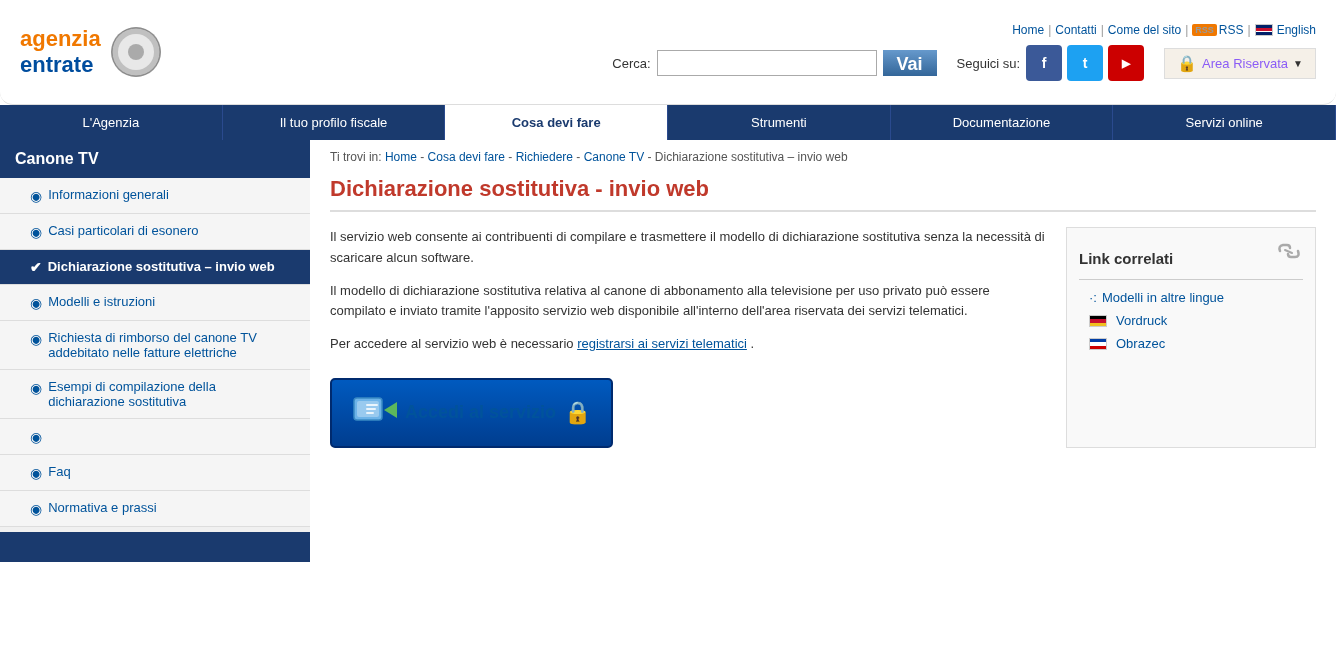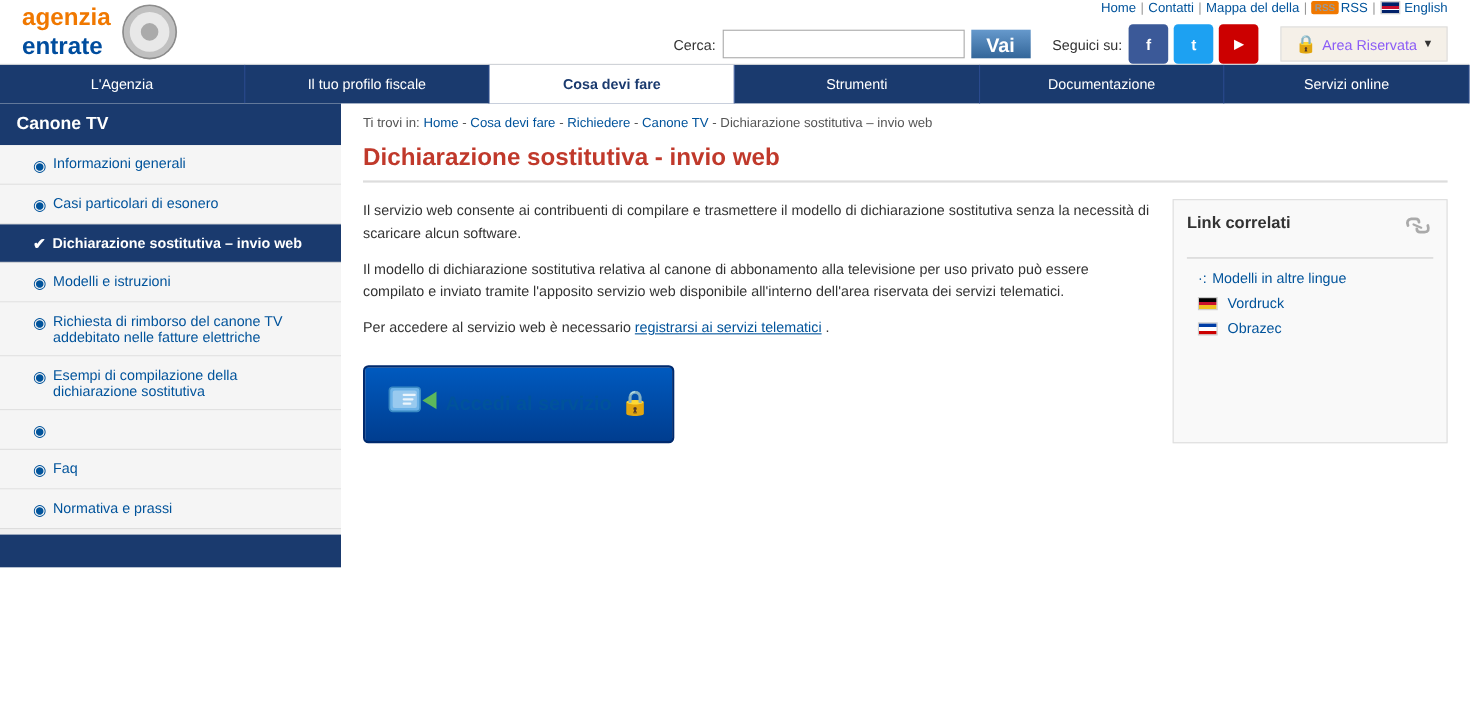--- a/index.html
+++ b/index.html
@@ -1,19 +1,19 @@
 <!DOCTYPE html>
 <html><head>
   <meta charset="utf-8">
   <style>
     * { margin: 0; padding: 0; box-sizing: border-box; }
     body { font-family: Arial, sans-serif; font-size: 13px; background: #fff; color: #333; width: 1336px; }
 
     
-    #header { background: #fff; padding: 0 20px; display: flex; align-items: center; justify-content: space-between; border-bottom: 1px solid #ddd; }
+    #header { background: #fff; padding: 23px 20px; display: flex; align-items: center; justify-content: space-between; border-bottom: 1px solid #ddd; border-radius: 13px; }
     #logo-area { display: flex; align-items: center; gap: 10px; }
     #logo-text { display: flex; flex-direction: column; line-height: 1.2; }
     .logo-line1 { font-size: 22px; color: #f07800; font-weight: bold; }
     .logo-line2 { font-size: 22px; color: #004d9e; font-weight: bold; }
     .logo-a { color: #f07800; }
     .logo-e { color: #004d9e; }
     #emblem { width: 50px; height: 50px; background: radial-gradient(circle, #c0c0c0, #888); border-radius: 50%; display: flex; align-items: center; justify-content: center; font-size: 10px; color: #fff; }
     #top-nav-links { display: flex; align-items: center; gap: 4px; font-size: 12px; }
     #top-nav-links a { color: #00539b; text-decoration: none; }
     #top-nav-links span { color: #999; }
@@ -67,21 +67,21 @@
     #article p { margin-bottom: 12px; line-height: 1.6; font-size: 13px; }
     #article a { color: #00539b; }
 
     
     #accedi-btn { display: inline-flex; align-items: center; gap: 8px; background: linear-gradient(to bottom, #005abf, #003d8f); color: #fff; padding: 10px 20px; border-radius: 5px; text-decoration: none; font-size: 18px; font-weight: bold; margin-top: 8px; cursor: pointer; border: 2px solid #002a6e; }
     .accedi-icon { font-size: 24px; }
     .lock-icon { font-size: 22px; }
 
     
     #link-correlati { width: 250px; min-width: 250px; background: #f9f9f9; border: 1px solid #ddd; padding: 12px; }
-    #link-correlati-title { font-size: 15px; font-weight: bold; margin-bottom: 12px; display: flex; align-items: flex-start; justify-content: space-between; }
+    #link-correlati-title { font-size: 15px; font-weight: bold; margin-bottom: 12px; display: flex; align-items: flex-end; justify-content: space-between; }
     .chain-icon { font-size: 20px; color: #888; }
     .correlati-item { margin-bottom: 8px; padding-left: 10px; }
     .correlati-item a { color: #00539b; text-decoration: none; font-size: 13px; display: flex; align-items: center; gap: 5px; }
     .correlati-bullet { color: #00539b; }
   </style>
 </head>
 <body>
 
 <div id="header">
   <div id="logo-area">
@@ -101,21 +101,21 @@
       </svg>
     </div>
   </div>
 
   <div style="display:flex; flex-direction:column; align-items:flex-end; gap:8px;">
     <div id="top-nav-links">
       <a href="#">Home</a>
       <span>|</span>
       <a href="#">Contatti</a>
       <span>|</span>
-      <a href="#">Mappa del della</a>
+      <a href="#">Come del sito</a>
       <span>|</span>
       <span id="rss-link">
         <span class="rss-icon">RSS</span>
         <a href="#">RSS</a>
       </span>
       <span>|</span>
       <span style="display:inline-block; width:18px; height:12px; border:1px solid #ccc; background: linear-gradient(#012169 0%, #012169 30%, #fff 30%, #fff 35%, #c8102e 35%, #c8102e 65%, #fff 65%, #fff 70%, #012169 70%);"></span>
       <a href="#">English</a>
     </div>
 

